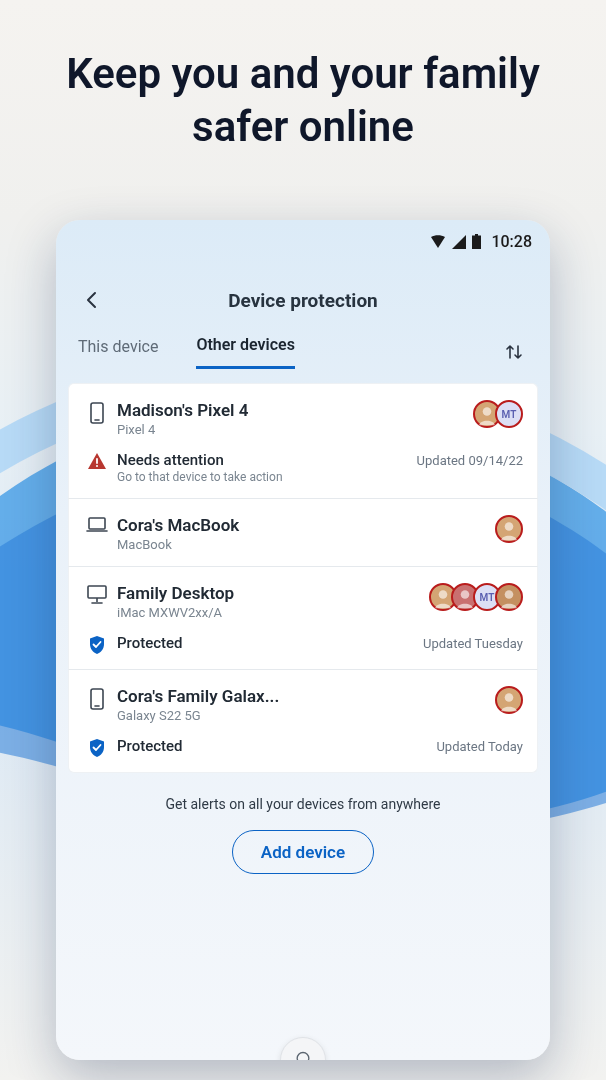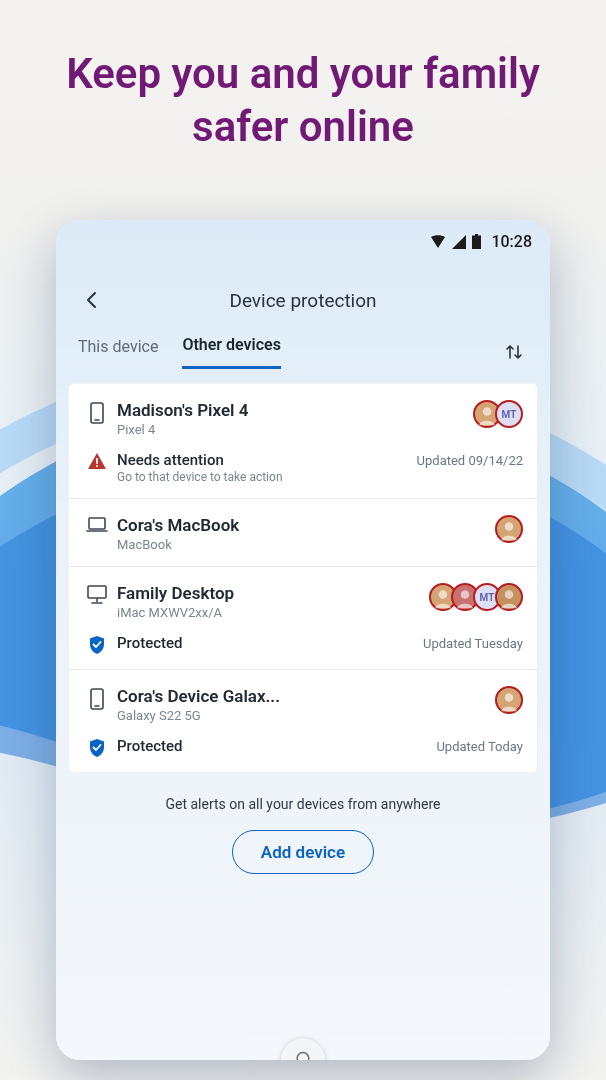--- a/index.html
+++ b/index.html
@@ -16,21 +16,21 @@
   left: -50px;
   right: -50px;
   top: 320px;
   height: 550px;
   z-index: 0;
 }
 .headline {
   position: relative;
   z-index: 2;
   text-align: center;
-  color: #701a75;
+  color: #0f172a;
   font-size: 42px;
   font-weight: 600;
   line-height: 1.25;
   padding: 48px 30px 0;
 }
 .phone {
   position: absolute;
   left: 50%;
   transform: translateX(-50%);
   top: 220px;
@@ -58,29 +58,29 @@
 }
 .back-btn {
   width: 26px; height: 26px;
   display: flex; align-items: center; justify-content: center;
   cursor: pointer;
 }
 .topbar-title {
   flex: 1;
   text-align: center;
   font-size: 19px;
-  font-weight: 400;
+  font-weight: 700;
   color: #27333f;
   margin-left: -26px;
 }
 .tabs-row {
   display: flex;
   align-items: center;
   padding: 0 22px 14px;
-  gap: 24px;
+  gap: 38px;
 }
 .tab {
   font-size: 16px;
   padding-bottom: 12px;
   color: #5f6b77;
   cursor: pointer;
 }
 .tab.active {
   color: #1b2530;
   font-weight: 600;
@@ -311,21 +311,21 @@
       </div>
       <div class="device-card">
         <div class="row1">
           <div class="dev-icon">
             <svg width="16" height="22" viewBox="0 0 16 22">
               <rect x="2" y="1" width="12" height="20" rx="2" stroke="#3c4652" stroke-width="1.6" fill="none"></rect>
               <line x1="6" y1="18" x2="10" y2="18" stroke="#3c4652" stroke-width="1.6" stroke-linecap="round"></line>
             </svg>
           </div>
           <div class="dev-titles">
-            <div class="dev-name">Cora's Device Galax...</div>
+            <div class="dev-name">Cora's Family Galax...</div>
             <div class="dev-model">Galaxy S22 5G</div>
           </div>
           <div class="avatars">
             <div class="avatar" style="background:#d4a574;">
               <svg width="28" height="28" viewBox="0 0 28 28">
                 <circle cx="14" cy="11" r="5" fill="rgba(255,255,255,0.6)"></circle>
                 <path d="M5 27 C5 20 23 20 23 27 Z" fill="rgba(255,255,255,0.6)"></path>
               </svg>
             </div>
           </div>

